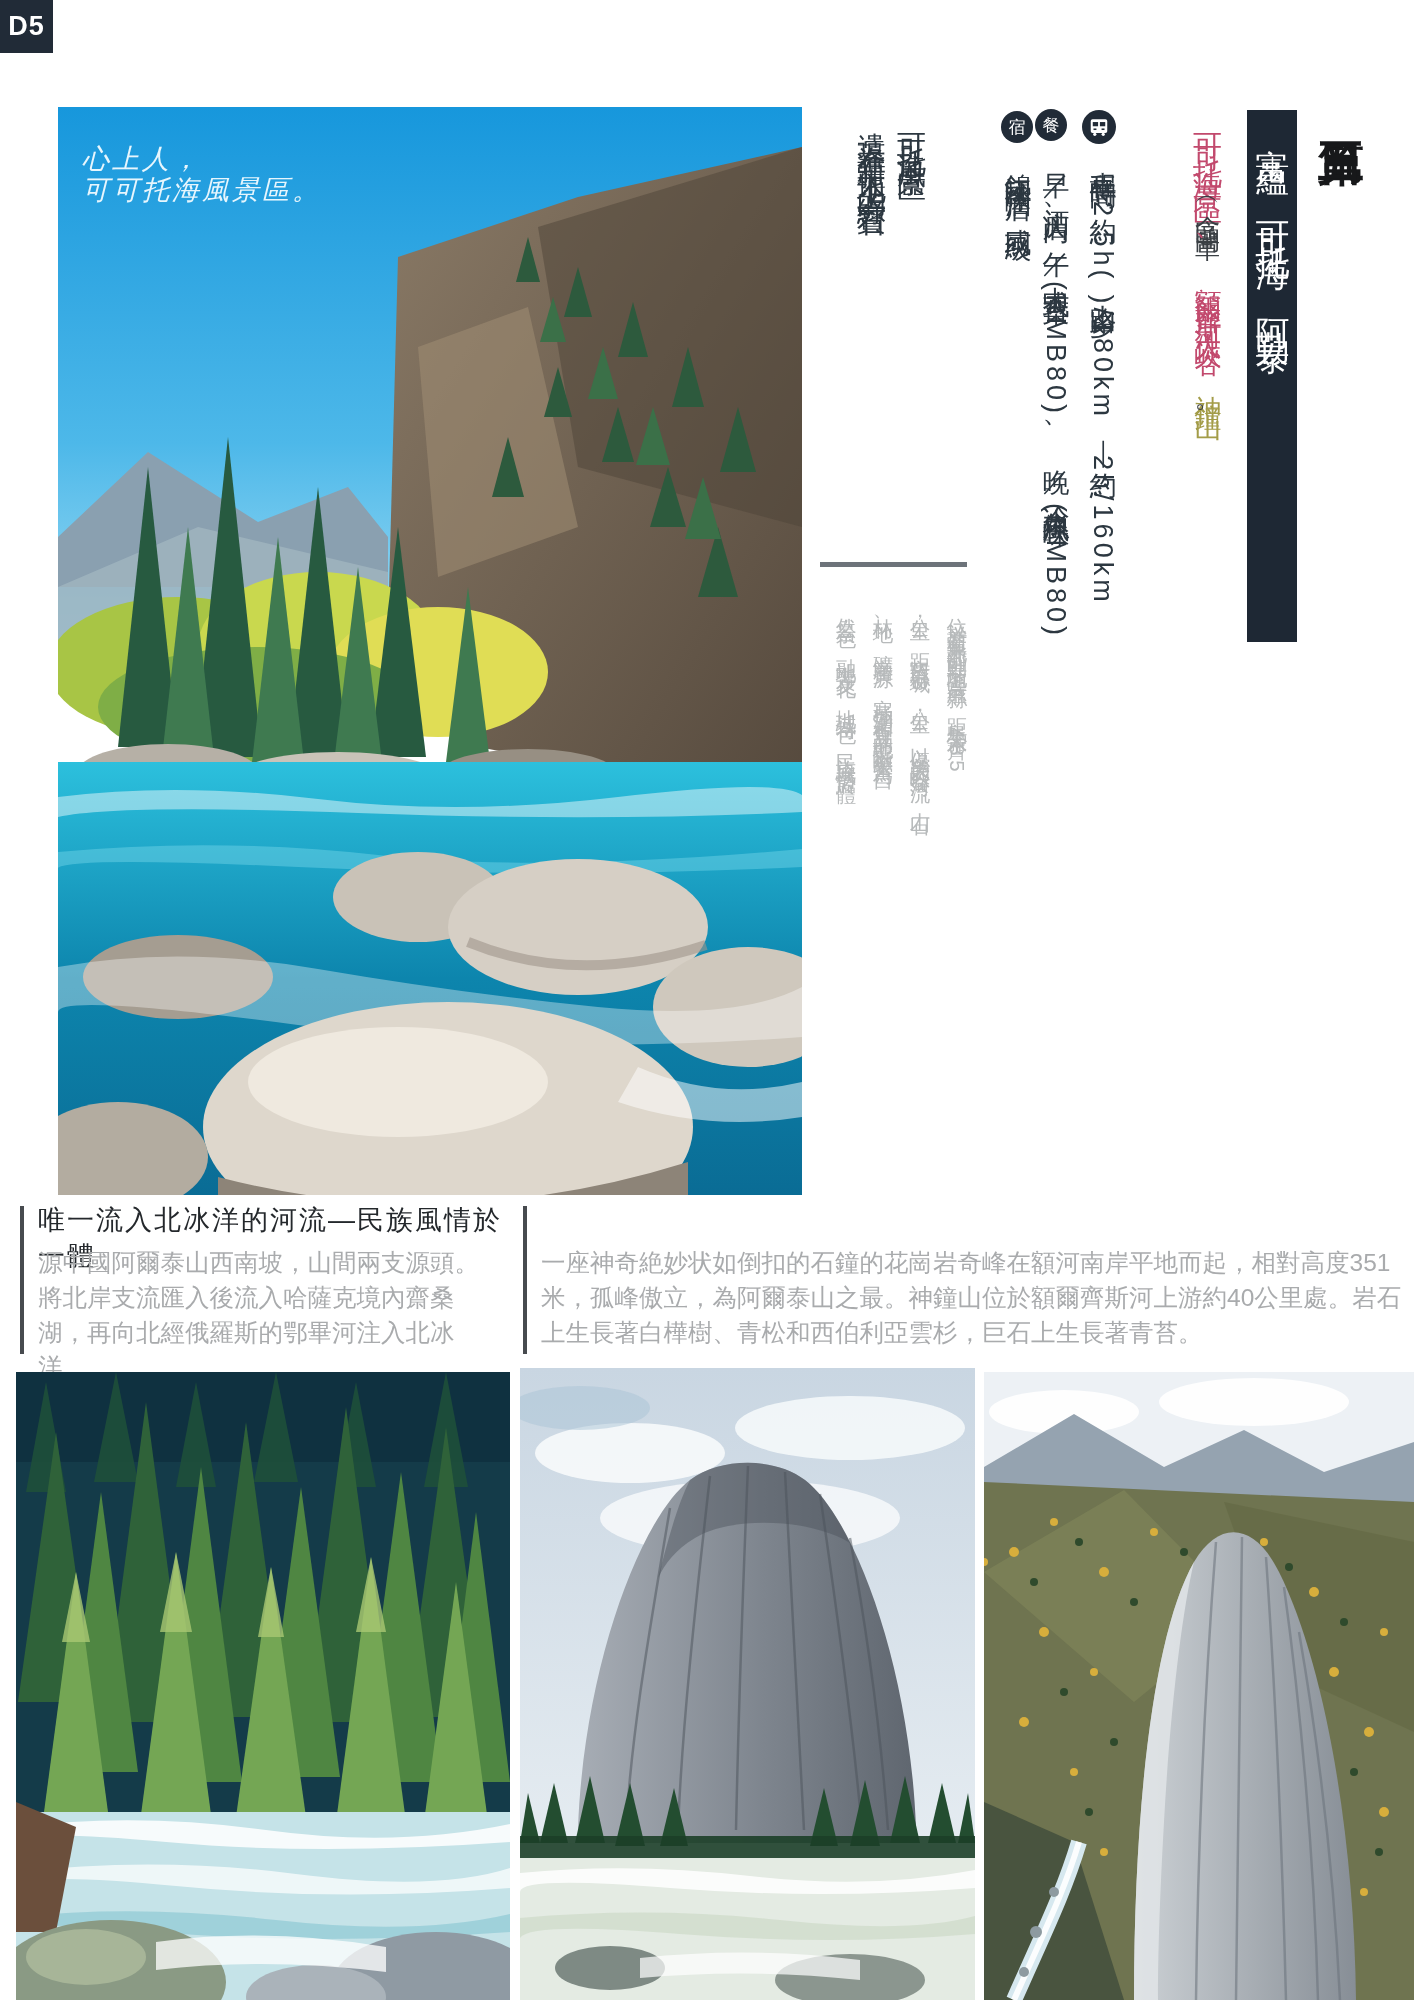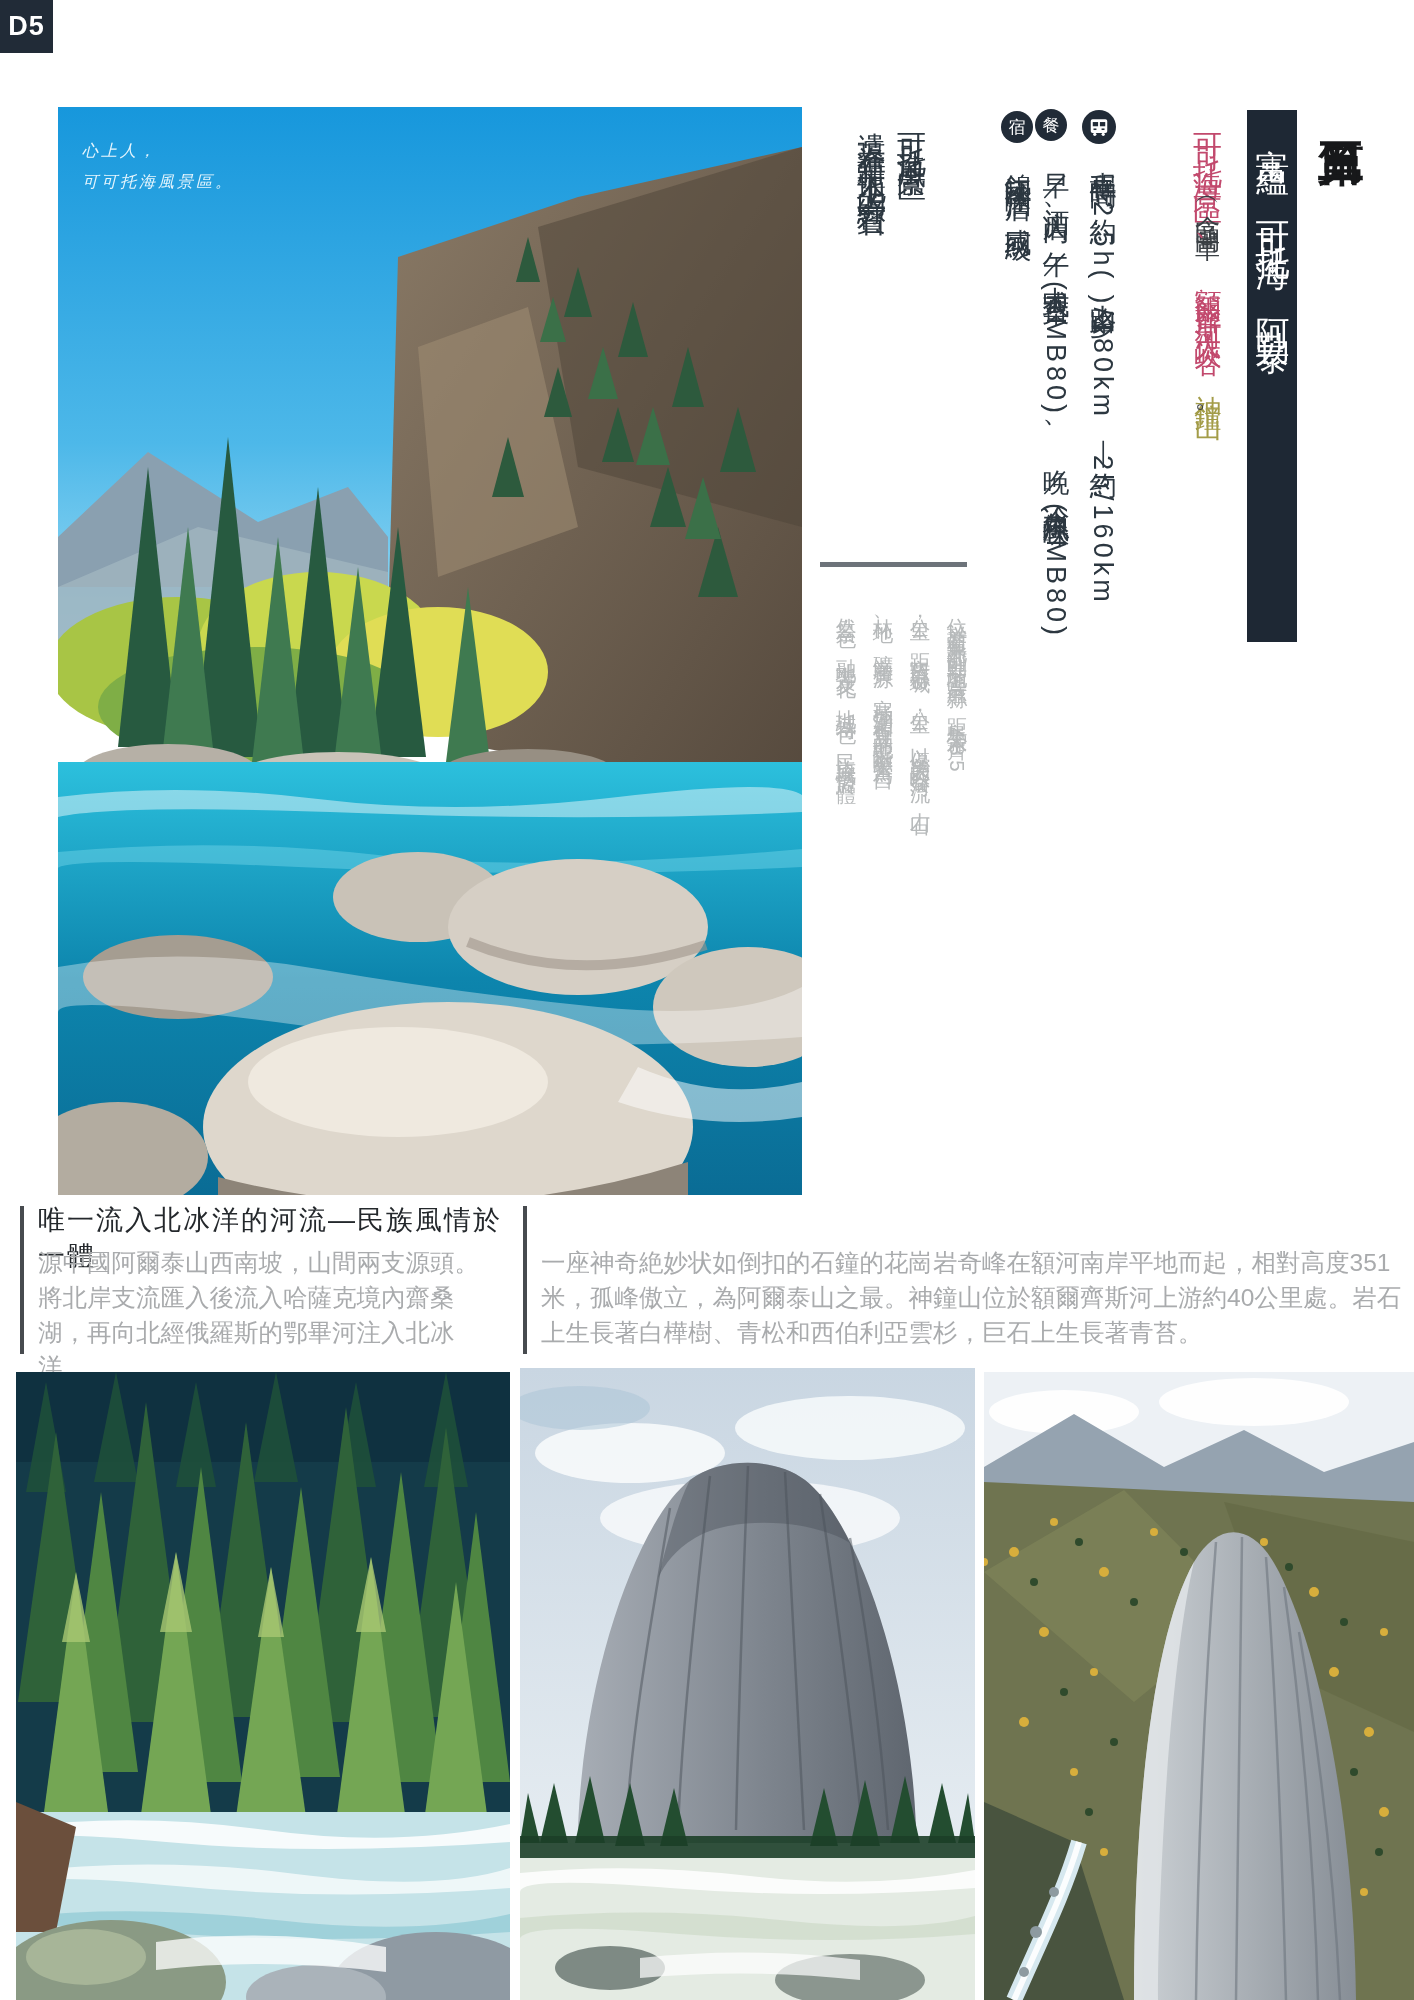--- a/index.html
+++ b/index.html
@@ -6,22 +6,22 @@
   #page{position:relative;width:1414px;height:2000px;background:#fff;overflow:hidden;
         font-family:"Liberation Sans",sans-serif;color:#2c3740;padding-left:7px;}
   .abs{position:absolute;}
   
   #badge{left:0;top:0;width:53px;height:53px;background:#212b37;color:#fff;
          display:flex;align-items:center;justify-content:center;
          font-size:27px;font-weight:bold;letter-spacing:1px;}
   
   #main-photo{left:58px;top:107px;width:744px;height:1088px;overflow:hidden;}
   #main-photo svg{display:block;width:100%;height:100%;}
-  #photo-caption{position:absolute;left:24px;top:28px;color:#f2fbff;opacity:.95;
-    font-style:italic;font-size:16px;line-height:31px;letter-spacing:3px;
+  #photo-caption{position:absolute;left:24px;top:36px;color:#f2fbff;opacity:.95;
+    font-style:italic;font-size:27px;line-height:31px;letter-spacing:3px;
     font-family:"DejaVu Sans",sans-serif;}
   .upright{text-orientation:upright;}
   
   #headline{left:852px;top:110px;height:452px;writing-mode:vertical-rl;
     white-space:pre-line;font-size:29px;line-height:40px;letter-spacing:7px;color:#2c3740;}
   #divider{left:820px;top:562px;width:147px;height:5px;background:#6d737a;}
   #description{left:828px;top:602px;height:606px;writing-mode:vertical-rl;
     white-space:pre-line;font-size:20.5px;line-height:37px;letter-spacing:5px;color:#b7babb;}
   
   .circ{width:32px;height:32px;border-radius:50%;background:#212b37;color:#fff;

